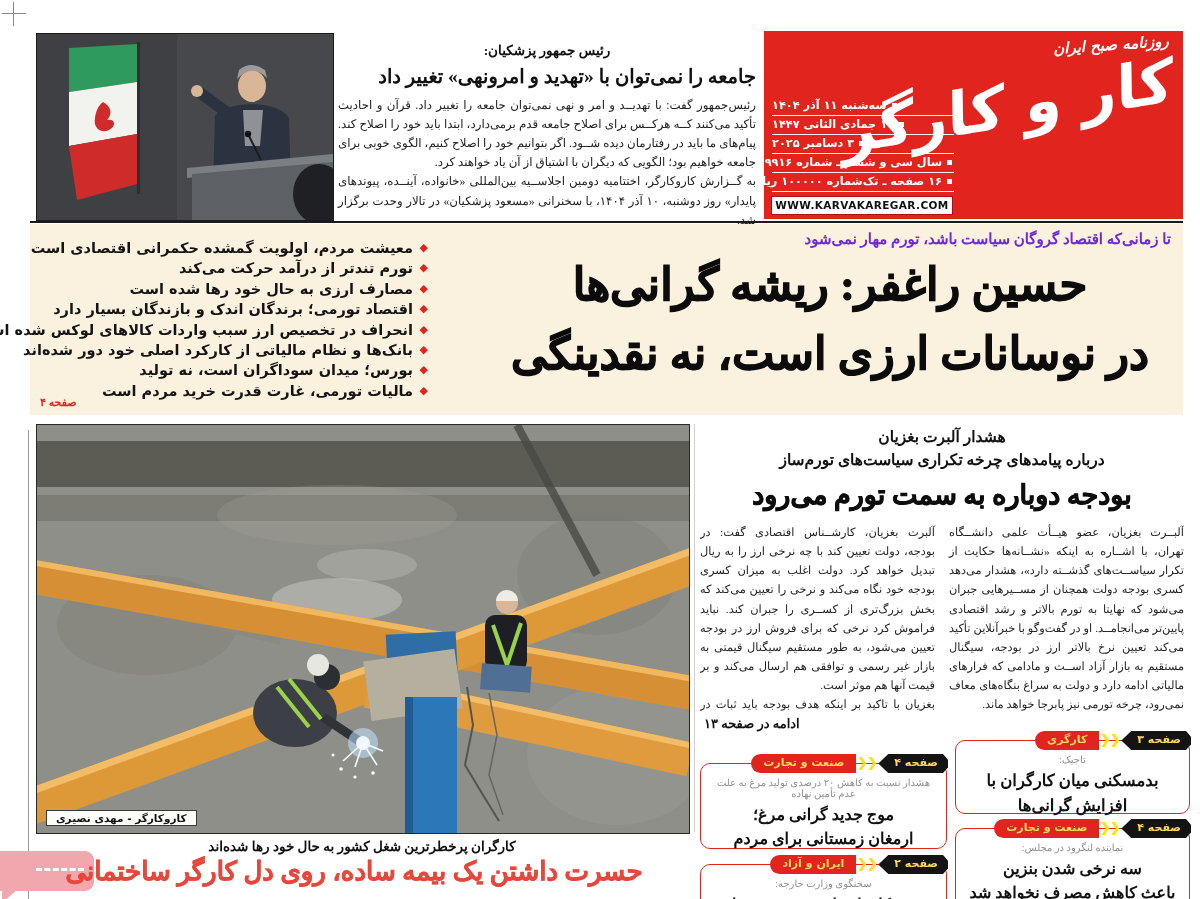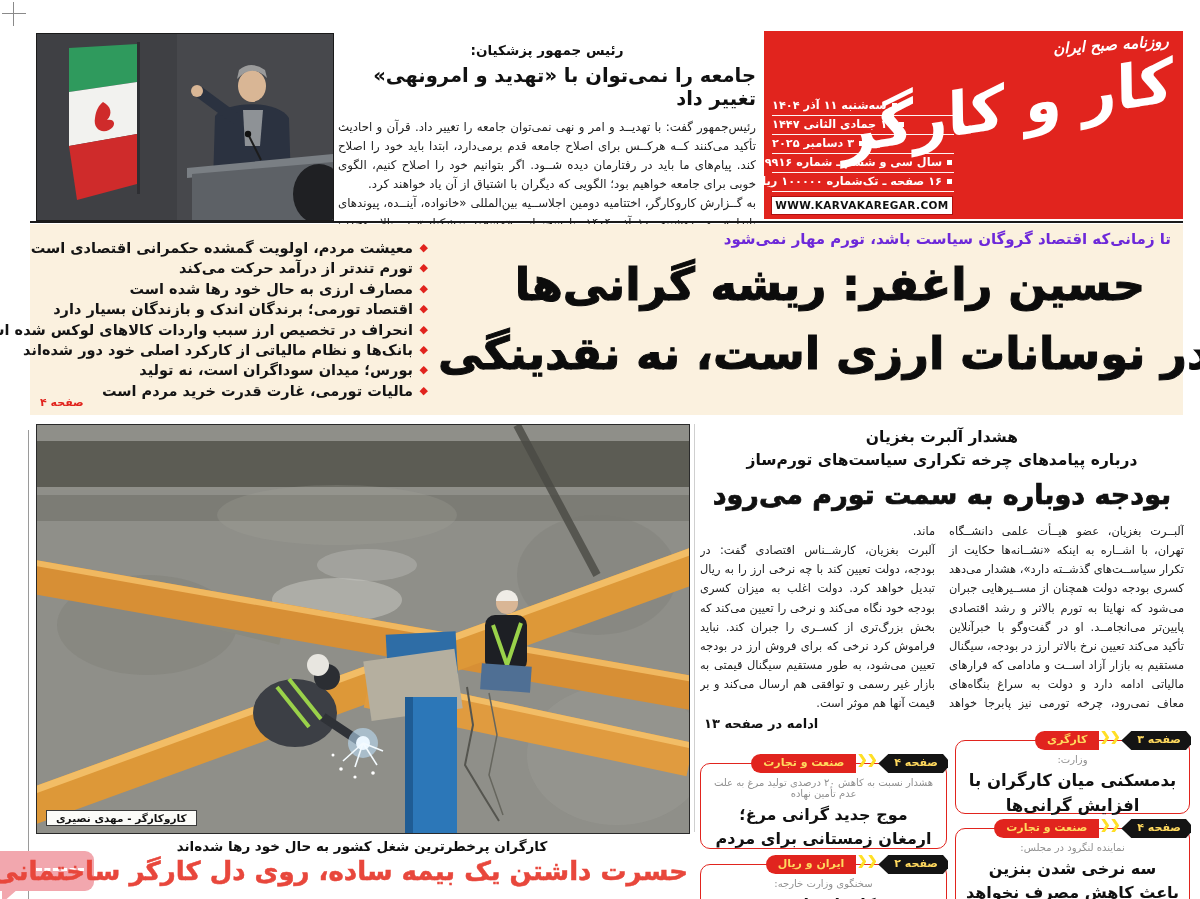--- a/index.html
+++ b/index.html
@@ -1,19 +1,19 @@
 <!DOCTYPE html>
 <html><head>
 <meta charset="utf-8">
 <style>
   html,body{margin:0;padding:0;background:#fff;}
   .page{position:relative;width:1200px;height:899px;background:#ffffff;overflow:hidden;
         font-family:"DejaVu Sans",sans-serif;color:#111;}
   .abs{position:absolute;}
-  .fa{direction:rtl;}
+  .fa{direction:rtl;font-family:Liberation Serif, serif;}
 
   
   .cropmark-h{left:2px;top:13px;width:24px;height:1px;background:#8a8a8a;}
   .cropmark-v{left:13px;top:2px;width:1px;height:24px;background:#8a8a8a;}
   .margin-rule{left:28px;top:430px;width:1px;height:469px;background:#9a9a9a;}
 
   
   .photo1{left:36px;top:33px;width:296px;height:186px;border:1px solid #1a1a1a;background:#47484c;overflow:hidden;}
   .photo1 svg{display:block;}
 
@@ -75,21 +75,21 @@
               -webkit-text-stroke:.7px #0c0c0c;letter-spacing:-.3px;}
   .budget .body{margin-top:12px;height:196px;overflow:hidden;column-count:2;column-gap:14px;
               font-size:11.4px;line-height:1.68;text-align:justify;color:#222;white-space:pre-line;}
   .budget-cont{left:704px;top:716px;font-weight:bold;font-size:13px;}
 
   
   .nbox{border:1.6px solid #e1241e;border-radius:10px;background:#fff;}
   .nbox .kick{text-align:center;color:#8f8f8f;font-size:10px;margin-top:13px;padding:0 8px;}
   .nbox .hl{text-align:center;font-weight:bold;font-size:16.5px;line-height:1.5;margin-top:4px;
             padding:0 8px;white-space:pre-line;letter-spacing:-.2px;}
-  .badge{position:absolute;top:-10px;right:-2px;display:flex;flex-direction:row;align-items:flex-start;height:19px;direction:ltr;}
+  .badge{position:absolute;top:-10px;right:-2px;display:flex;flex-direction:row;align-items:center;height:19px;direction:ltr;}
   .badge .seg-red{background:#e1241e;color:#ffd95e;font-size:11px;font-weight:bold;padding:2px 12px 3px;
             border-radius:10px 0 0 10px;direction:rtl;white-space:nowrap;line-height:14px;}
   .badge .chev{width:8px;height:13px;background:#ffdf26;margin-left:2px;
             clip-path:polygon(0 0,45% 0,100% 50%,45% 100%,0 100%,55% 50%);}
   .badge .seg-black{background:#141414;color:#ffd95e;font-size:11px;font-weight:bold;
             padding:2px 10px 3px 16px;margin-left:2px;direction:rtl;white-space:nowrap;line-height:14px;
             clip-path:polygon(10px 0,calc(100% - 5px) 0,100% 30%,100% 70%,calc(100% - 5px) 100%,10px 100%,0 50%);}
   .boxA{left:955px;top:740px;width:233px;height:72px;}
   .boxB{left:700px;top:763px;width:245px;height:84px;}
   .boxC{left:955px;top:828px;width:233px;height:80px;}
@@ -253,21 +253,21 @@
   </div>
   <div class="abs budget-cont fa">ادامه در صفحه ۱۳</div>
 
   <div class="abs nbox boxA">
     <div class="badge">
       <span class="seg-red">کارگری</span>
       <span class="chev"></span>
       <span class="chev"></span>
       <span class="seg-black">صفحه ۳</span>
     </div>
-    <div class="kick fa">وزارت:</div>
+    <div class="kick fa">تاجیک:</div>
     <div class="hl fa">بدمسکنی میان کارگران با افزایش گرانی‌ها
 شدیدتر شده است</div>
   </div>
 
   <div class="abs nbox boxB">
     <div class="badge">
       <span class="seg-red">صنعت و تجارت</span>
       <span class="chev"></span>
       <span class="chev"></span>
       <span class="seg-black">صفحه ۴</span>
@@ -284,21 +284,21 @@
       <span class="chev"></span>
       <span class="seg-black">صفحه ۴</span>
     </div>
     <div class="kick fa">نماینده لنگرود در مجلس:</div>
     <div class="hl fa">سه نرخی شدن بنزین
 باعث کاهش مصرف نخواهد شد</div>
   </div>
 
   <div class="abs nbox boxD">
     <div class="badge">
-      <span class="seg-red">ایران و ریال</span>
+      <span class="seg-red">ایران و آزاد</span>
       <span class="chev"></span>
       <span class="chev"></span>
       <span class="seg-black">صفحه ۲</span>
     </div>
     <div class="kick fa">سخنگوی وزارت خارجه:</div>
     <div class="hl fa">تروئیکای اروپایی مسیر معمول مذاکراتی را
 با بن‌بست مواجه کردند</div>
   </div>
 
 </div>

